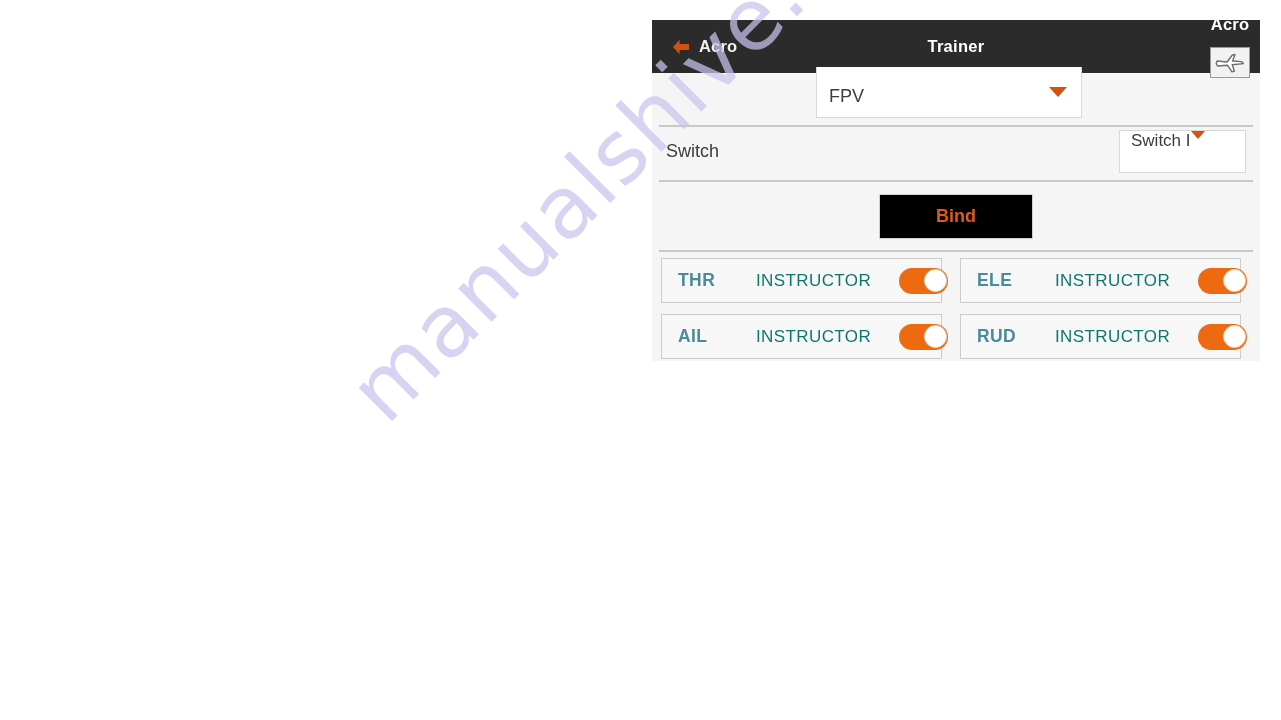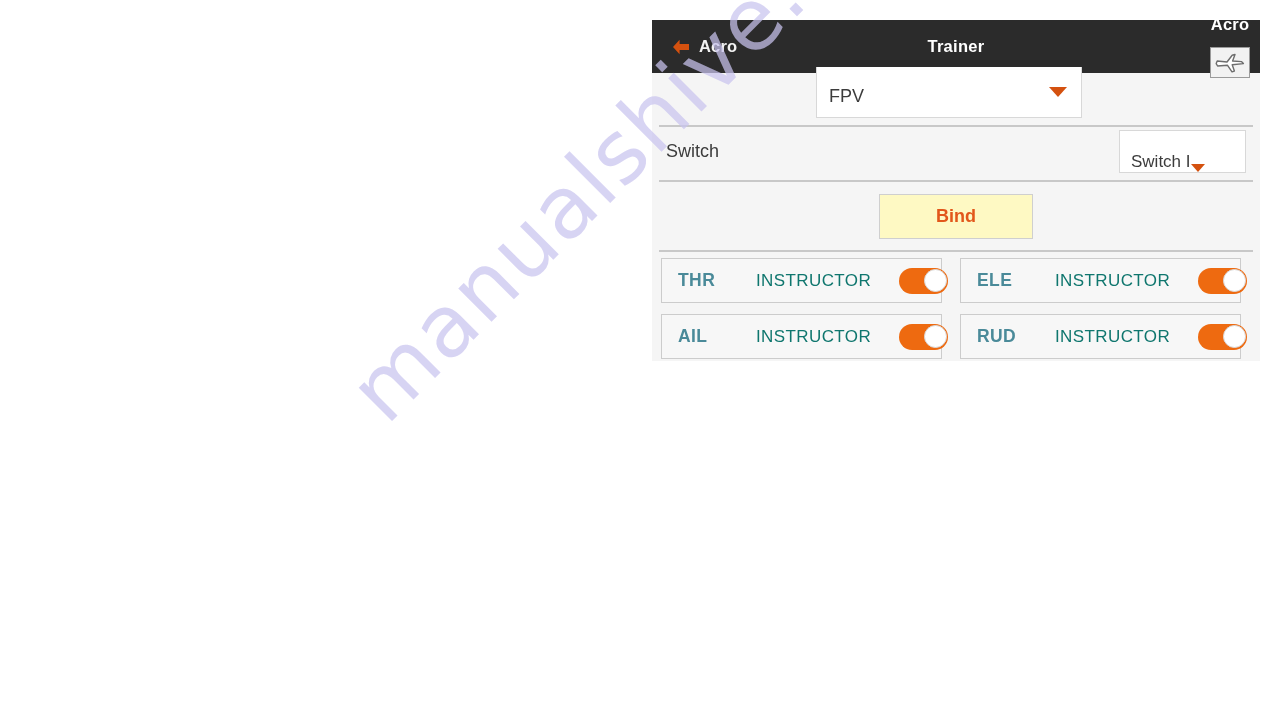--- a/index.html
+++ b/index.html
@@ -196,41 +196,41 @@
     color: #3c3c3c;
   }
   .dd-switch {
     margin-left: auto;
     width: 127px;
     height: 43px;
     background: #ffffff;
     border: 1px solid #d8d8d8;
     box-sizing: border-box;
     display: flex;
-    align-items: flex-end;
+    align-items: flex-start;
     padding: 0 11px;
     cursor: pointer;
   }
   .dd-switch .dd-text {
     font-size: 17px;
     color: #3c3c3c;
     white-space: nowrap;
   }
 
   
   .row-bind {
     height: 68px;
     display: flex;
     align-items: center;
     justify-content: center;
   }
   .bind-btn {
     width: 154px;
     height: 45px;
-    background: #fef9c3;
+    background: #000000;
     border: 1px solid #cfcfcf;
     box-sizing: border-box;
     display: flex;
     align-items: center;
     justify-content: center;
     color: #e2571a;
     font-size: 18px;
     font-weight: bold;
     cursor: pointer;
   }

